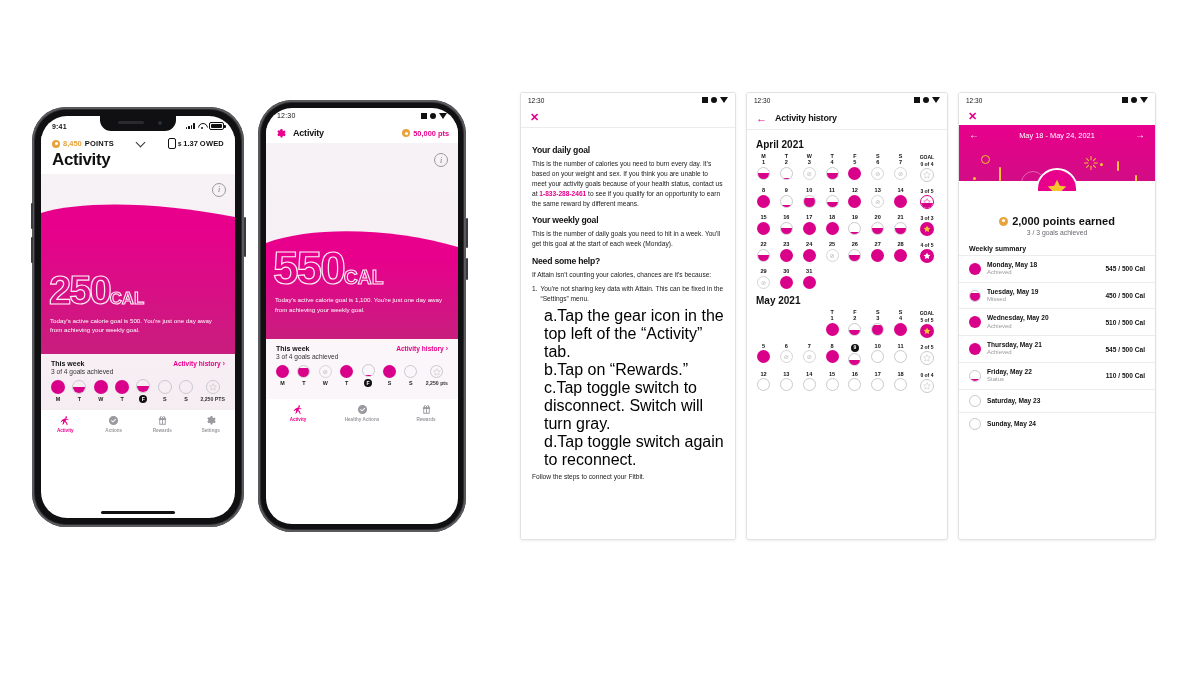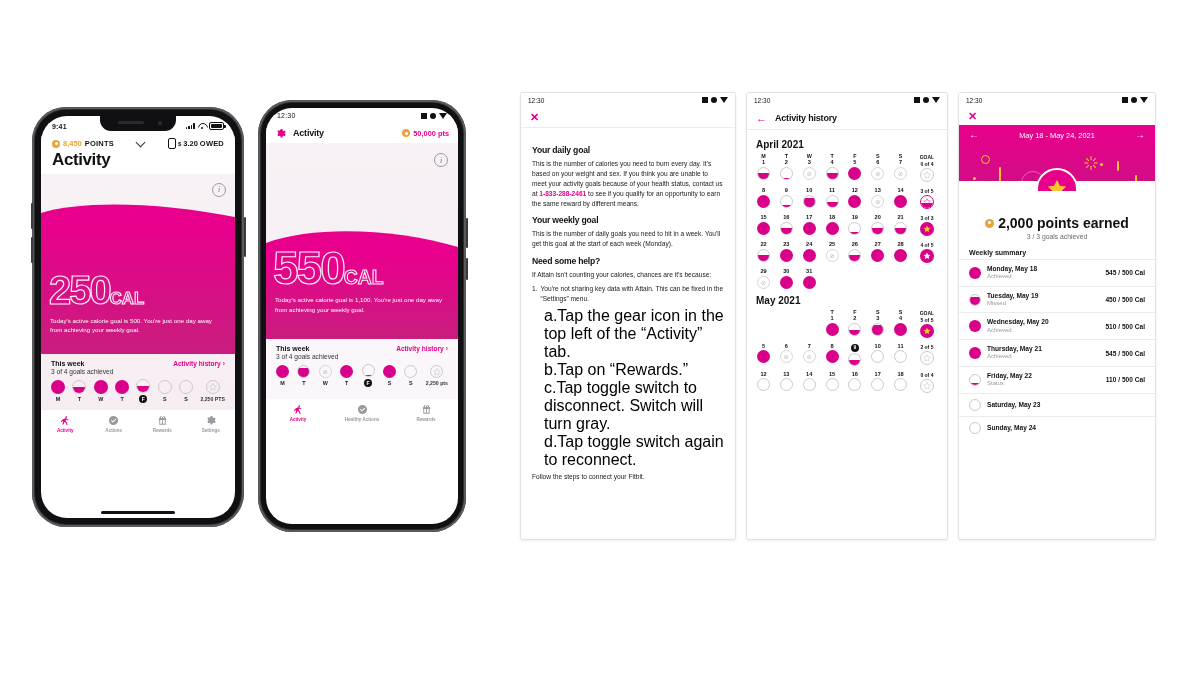--- a/index.html
+++ b/index.html
@@ -135,21 +135,21 @@
   
   .wbanner{background:linear-gradient(180deg,#E8008C 0%,#CE0F84 100%);position:relative;overflow:hidden;}
   .wbar{display:flex;align-items:center;justify-content:space-between;padding:0 10px;box-sizing:border-box;height:20px;}
   .wbar .arw{color:#fff;font-size:10px;line-height:1;}
   .wrange{color:#fff;font-size:7.4px;font-weight:500;}
   .confetti{position:absolute;border-radius:50%;}
   .bigstar{position:absolute;left:50%;transform:translateX(-50%);
     border-radius:50%;background:#E8008C;display:flex;align-items:center;justify-content:center;
     border:2.5px solid #fff;z-index:8;}
   .white-curve{position:absolute;left:0;right:0;bottom:0;background:#fff;}
-  .pts-earned{display:flex;align-items:center;justify-content:center;gap:4px;font-size:14px;font-weight:bold;color:#111;}
+  .pts-earned{display:flex;align-items:center;justify-content:center;gap:4px;font-size:11px;font-weight:bold;color:#111;}
   .goals-sub{text-align:center;font-size:6.8px;color:#6a6a70;margin-top:2px;}
   .wsum-h{font-size:7px;font-weight:bold;color:#111;padding:0 10px;}
   .srow{display:flex;align-items:center;gap:6px;padding:5px 10px;box-sizing:border-box;border-top:1px solid #ececee;}
   .srow .nm{font-size:6.6px;font-weight:bold;color:#111;line-height:1.25;}
   .srow .st{font-size:6px;color:#9a9aa0;line-height:1.25;}
   .srow .cal-v{margin-left:auto;font-size:6.6px;font-weight:bold;color:#111;white-space:nowrap;}
 </style>
 </head>
 <body>
 
@@ -185,21 +185,21 @@
         <div class="p1-ptsrow">
           <span class="coin"></span>
           <span class="pts-amt">8,450</span>
           <span class="lbl-grey">POINTS</span>
           <span style="flex:1;display:flex;justify-content:center;">
             <span class="chev"></span>
           </span>
           <span class="owed">
             <span class="watch"></span>
             <span style="font-size:6px;">$</span>
-            <span>3.20</span>
+            <span>1.37</span>
             <span class="lbl-grey">OWED</span>
           </span>
         </div>
         <div class="p1-title">Activity</div>
       </div>
 
       <div class="hero" style="height:180px;">
         <div class="hero-top"></div>
         <div class="hero-grad" style="height:128px;"></div>
         <svg class="hero-wave" viewBox="0 0 194 22" preserveAspectRatio="none" style="bottom:128px;height:22px;width:100%;">

